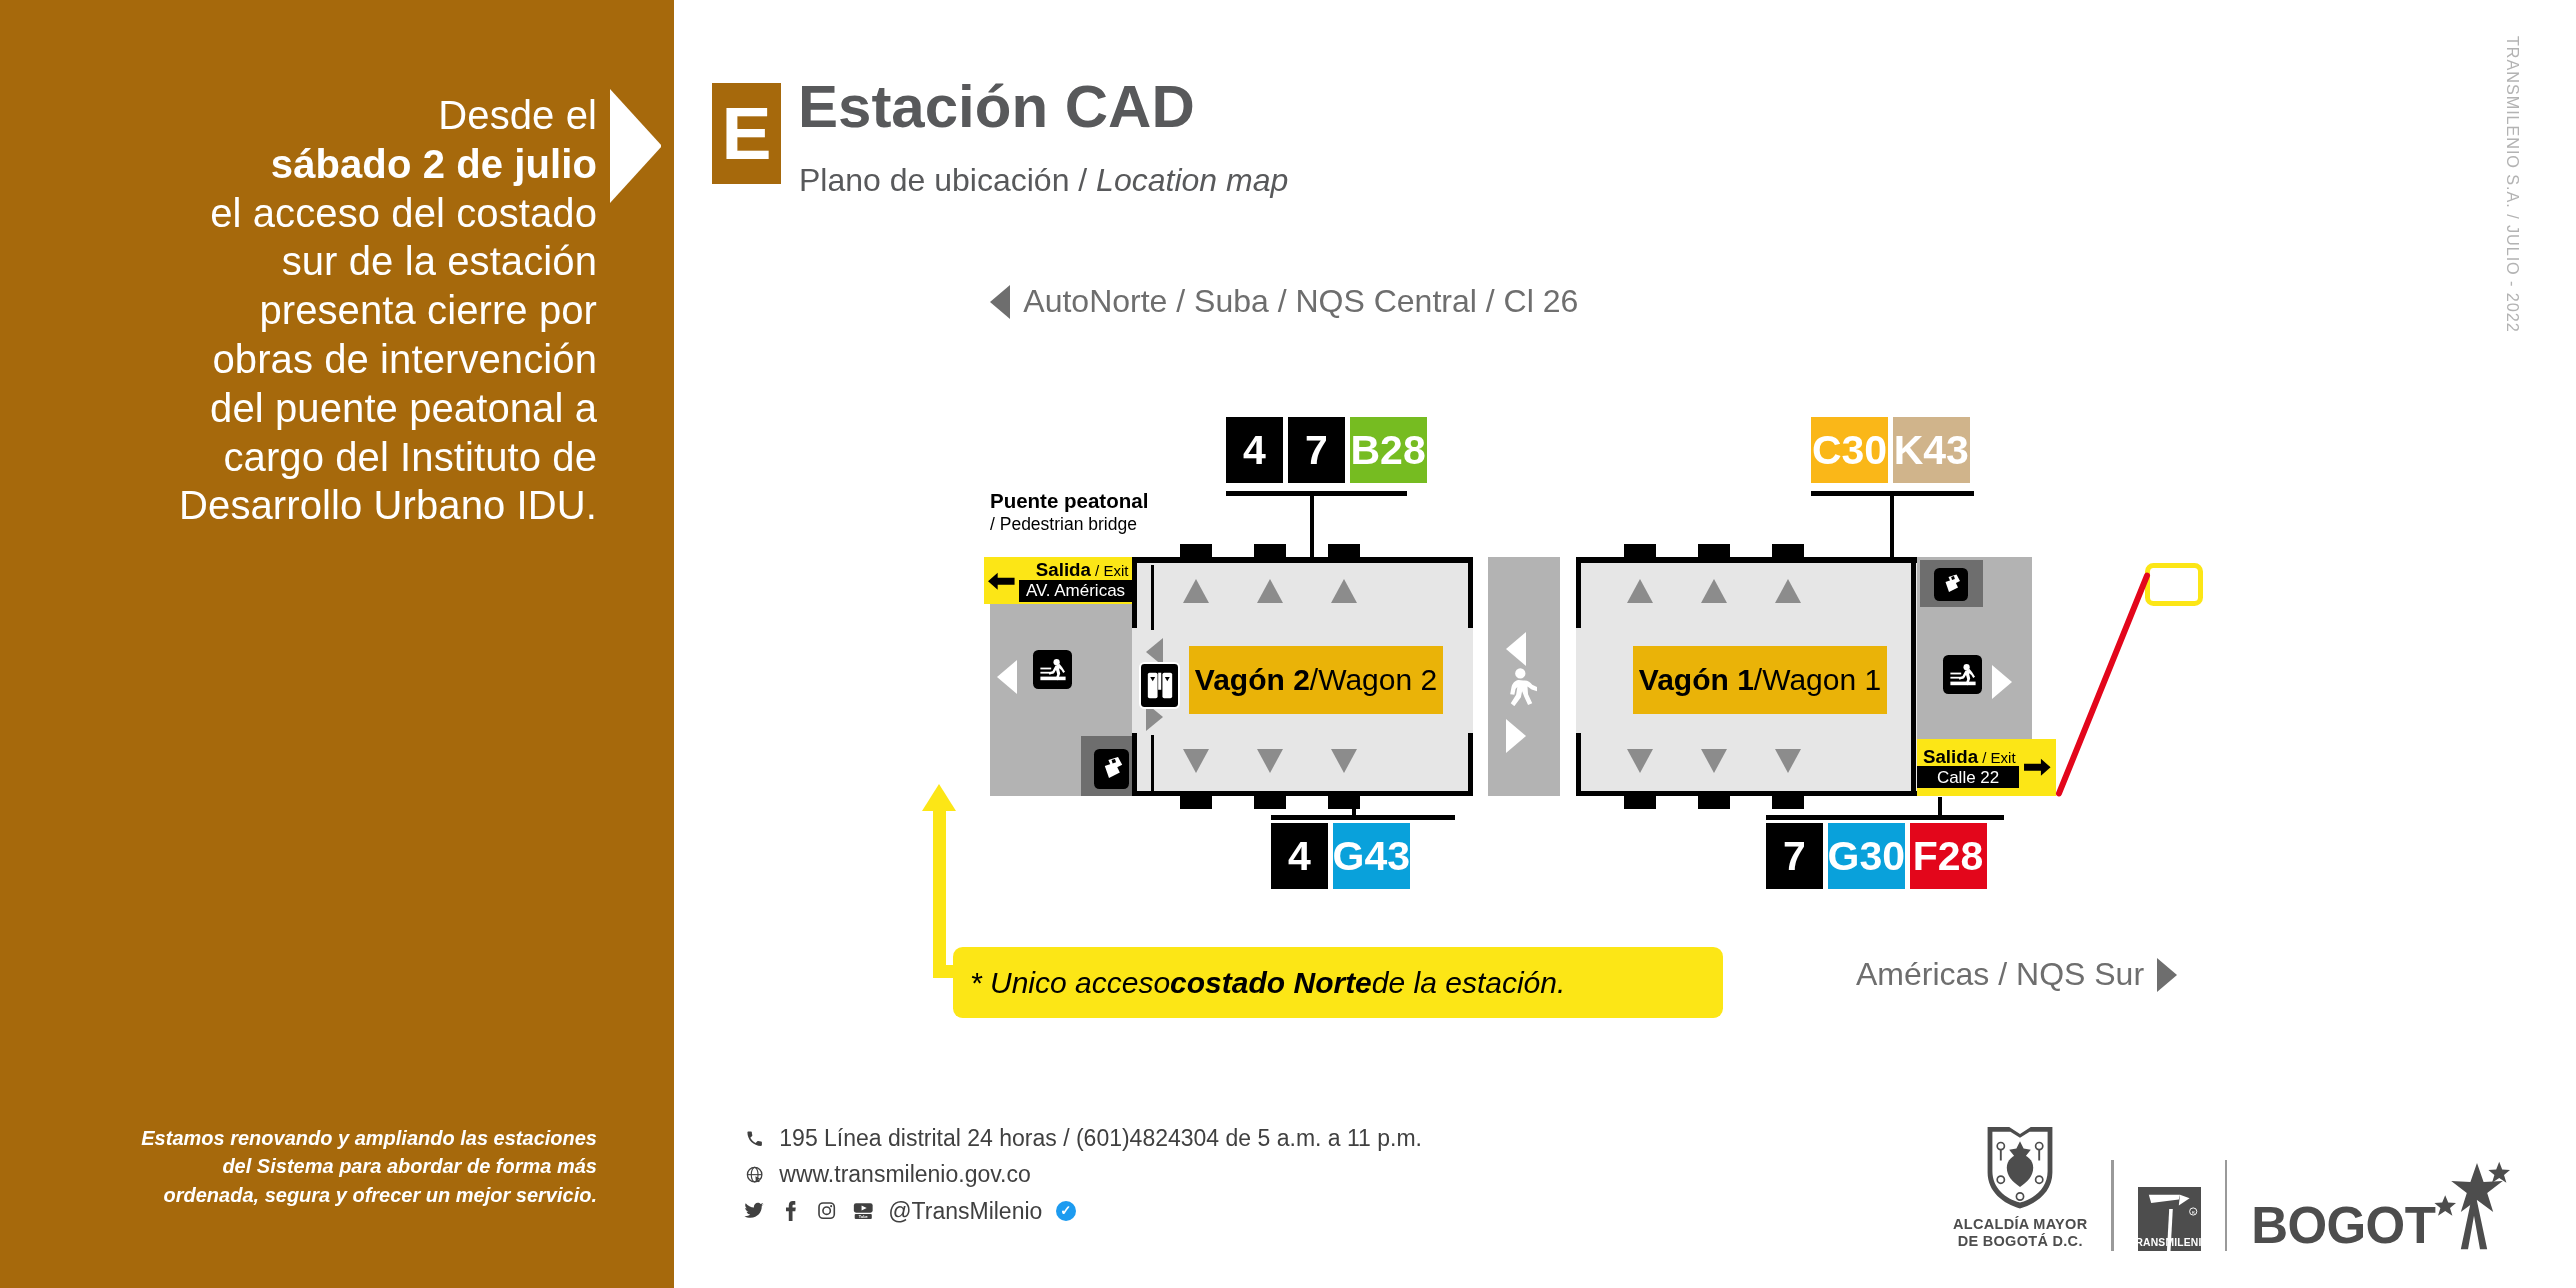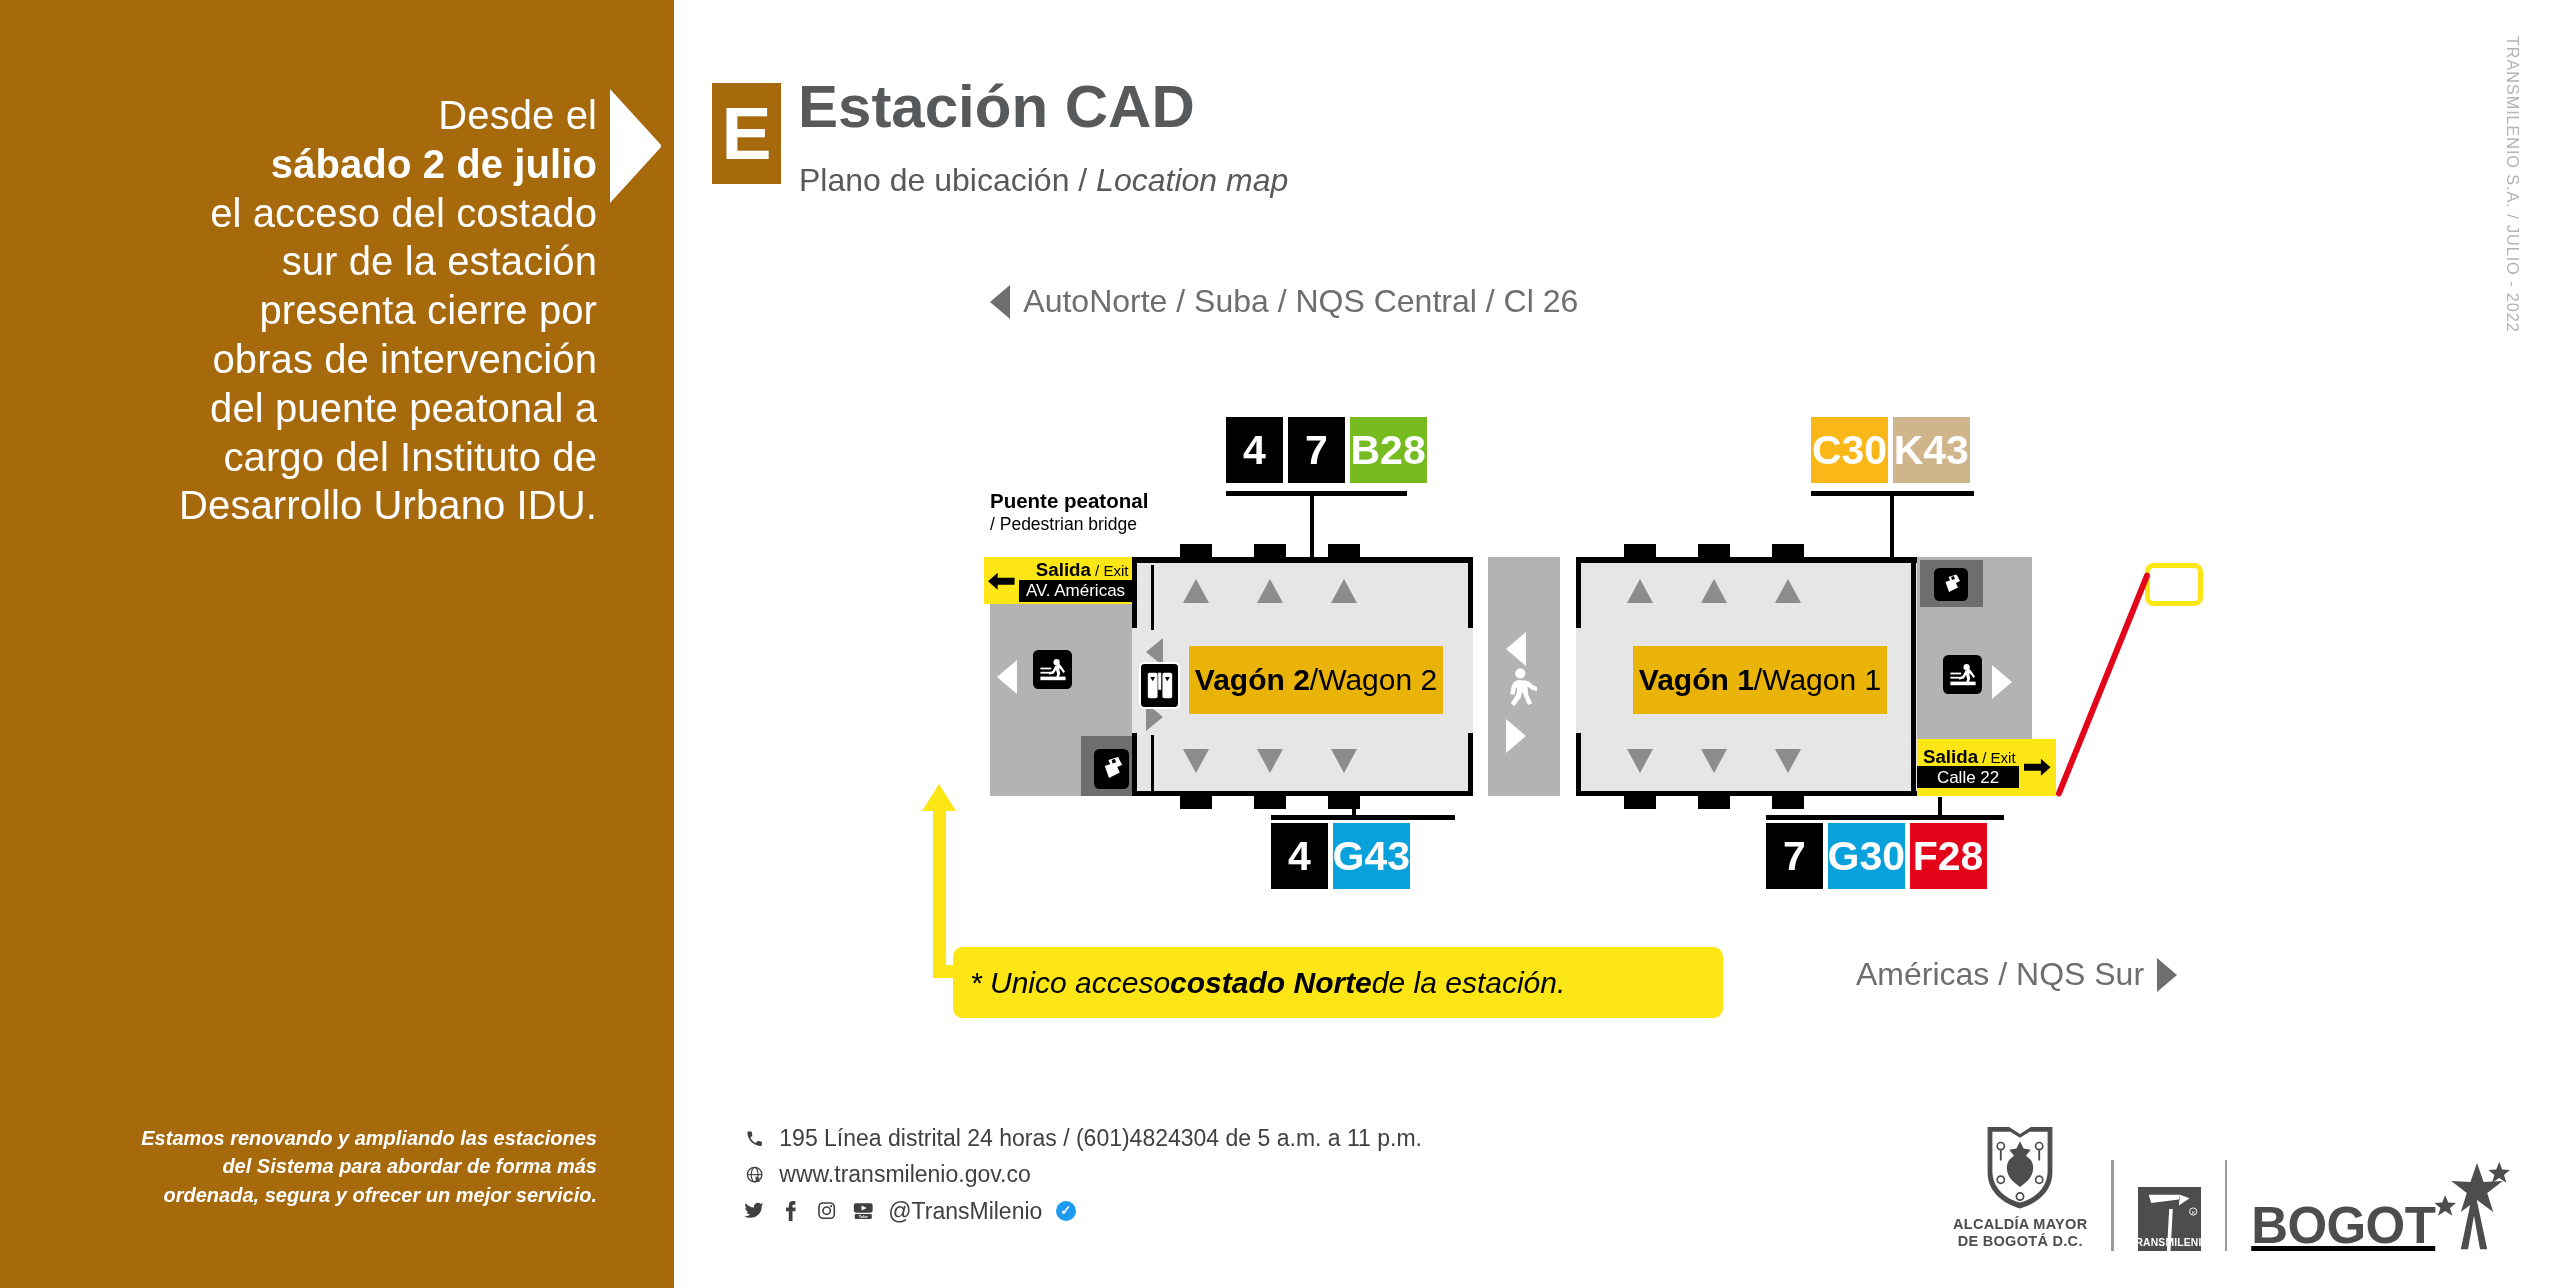--- a/index.html
+++ b/index.html
@@ -486,21 +486,21 @@
         <path d="M52 36 l6 0 -4 74 -6 0z" fill="#fff"></path>
         <circle cx="92" cy="40" r="6" fill="none" stroke="#fff" stroke-width="1.6"></circle>
         <text x="92" y="43.5" font-size="7" fill="#fff" text-anchor="middle" font-family="Liberation Sans, sans-serif">R</text>
       </svg>
       <span id="tm-logo-cap">TRANSMILENIO</span>
     </div>
   </div>
 
   <div class="divider"></div>
 
-  <div class="logo-cell" style="position:relative;text-decoration:underline;">
+  <div class="logo-cell" style="position:relative;">
     <div style="display:flex;align-items:flex-end;">
       <span id="bogota-word">BOGOT</span>
       <svg width="78" height="91" viewBox="0 0 130 150" style="margin-left:-3.6px;">
         <path d="M48 148 L70 44 L92 148 L80 148 L70 92 L60 148z" fill="#4D4D4D"></path>
         <polygon points="75,4 86,36 118,34 92,54 102,86 75,66 48,86 58,54 32,34 64,36" fill="#4D4D4D"></polygon>
         <polygon points="112,2 117,15 130,16 120,24 124,37 112,29 100,37 104,24 94,16 107,15" fill="#4D4D4D"></polygon>
         <polygon points="22,58 27,70 40,71 30,79 34,92 22,84 10,92 14,79 4,71 17,70" fill="#4D4D4D"></polygon>
       </svg>
     </div>
   </div>

